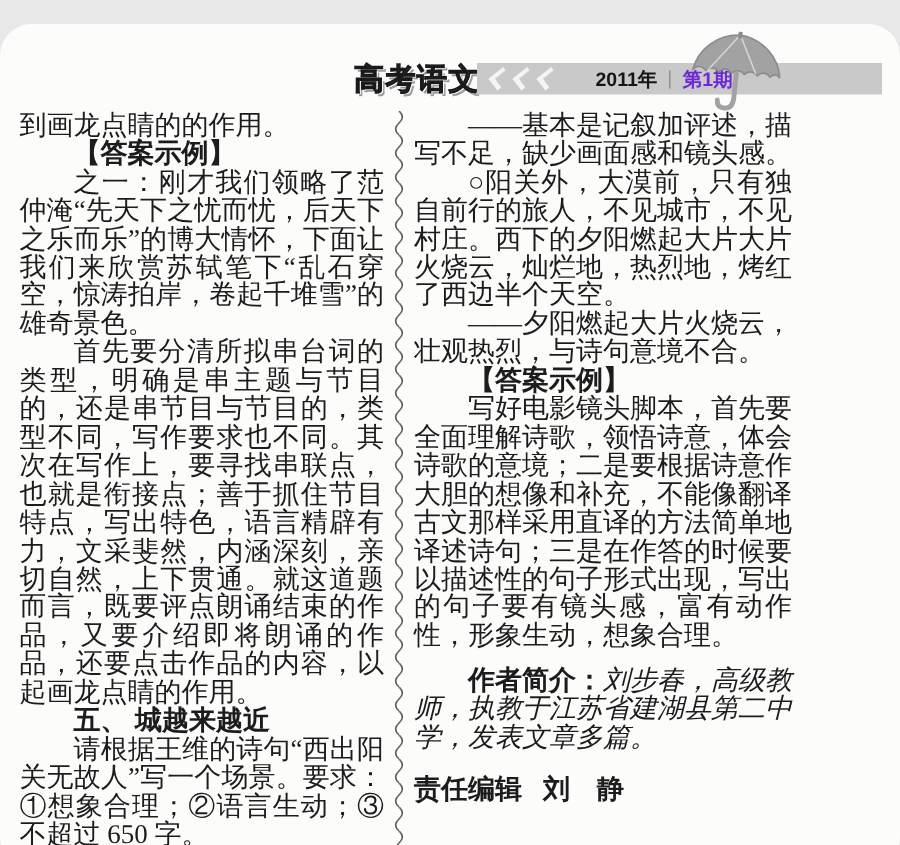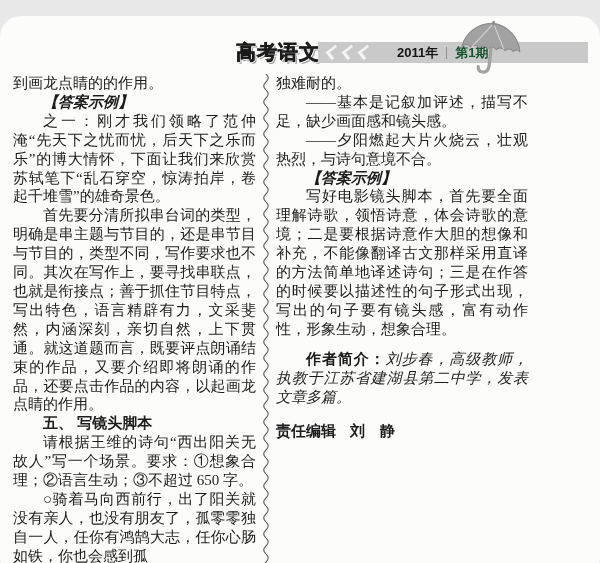--- a/index.html
+++ b/index.html
@@ -28,38 +28,37 @@
     transform:rotate(45deg);
   }
   .issue-year {
     margin-left:26px;
     font-family:"Liberation Sans","DejaVu Sans",sans-serif;
     font-weight:bold; font-size:13px; color:#151515;
   }
   .bar-sep { width:1px; height:12px; background:#8f8f8f; margin:0 8px; }
   .issue-no {
     font-family:"Liberation Sans","DejaVu Sans",sans-serif;
-    font-weight:bold; font-size:13px; color:#14532d;
+    font-weight:bold; font-size:13px; color:#6d28d9;
   }
   .umbrella { position:absolute; left:455px; top:4px; transform:rotate(6deg); }
 
   
   .col { position:absolute; top:58px; }
   .col-left  { left:13px;  width:243px; }
   .col-right { left:276px; width:252px; }
   .col p {
-    margin:0; font-size:15px; line-height:18.9px;
+    margin:0; font-size:18px; line-height:18.9px;
     text-align:justify; text-justify:inter-ideograph;
   }
   .para-flush { text-indent:0; }
   .para-body  { text-indent:2em; }
   .para-label {
     text-indent:2em; font-weight:bold;
     font-family:"Liberation Sans","DejaVu Sans",sans-serif;
-    font-style:italic;
   }
   .para-heading {
     text-indent:2em; font-weight:bold; font-size:14.5px;
     font-family:"Liberation Sans","DejaVu Sans",sans-serif;
   }
   .para-author { margin-top:11px !important; text-indent:2em; font-style:italic; }
   .author-label {
     font-style:normal; font-weight:bold;
     font-family:"Liberation Sans","DejaVu Sans",sans-serif;
   }
@@ -108,28 +107,28 @@
       </pattern>
     </defs>
     <rect width="8" height="492" fill="url(#wave)"></rect>
   </svg>
 
   <section class="col col-left">
     <p class="para-flush">到画龙点睛的的作用。</p>
     <p class="para-label">【答案示例】</p>
     <p class="para-body">之一：刚才我们领略了范仲淹“先天下之忧而忧，后天下之乐而乐”的博大情怀，下面让我们来欣赏苏轼笔下“乱石穿空，惊涛拍岸，卷起千堆雪”的雄奇景色。</p>
     <p class="para-body">首先要分清所拟串台词的类型，明确是串主题与节目的，还是串节目与节目的，类型不同，写作要求也不同。其次在写作上，要寻找串联点，也就是衔接点；善于抓住节目特点，写出特色，语言精辟有力，文采斐然，内涵深刻，亲切自然，上下贯通。就这道题而言，既要评点朗诵结束的作品，又要介绍即将朗诵的作品，还要点击作品的内容，以起画龙点睛的作用。</p>
-    <p class="para-heading">五、 写镜头脚本</p>
+    <p class="para-heading">五、 城越来越近</p>
     <p class="para-body">请根据王维的诗句“西出阳关无故人”写一个场景。要求：①想象合理；②语言生动；③不超过 650 字。</p>
     <p class="para-body">○骑着马向西前行，出了阳关就没有亲人，也没有朋友了，孤零零独自一人，任你有鸿鹄大志，任你心肠如铁，你也会感到孤</p>
   </section>
 
   <section class="col col-right">
-    <p class="para-flush">独难耐的。</p>
     <p class="para-body">——基本是记叙加评述，描写不足，缺少画面感和镜头感。</p>
+    <p class="para-body">○阳关外，大漠前，只有独自前行的旅人，不见城市，不见村庄。西下的夕阳燃起大片大片火烧云，灿烂地，热烈地，烤红了西边半个天空。</p>
     <p class="para-body">——夕阳燃起大片火烧云，壮观热烈，与诗句意境不合。</p>
     <p class="para-label">【答案示例】</p>
     <p class="para-body">写好电影镜头脚本，首先要全面理解诗歌，领悟诗意，体会诗歌的意境；二是要根据诗意作大胆的想像和补充，不能像翻译古文那样采用直译的方法简单地译述诗句；三是在作答的时候要以描述性的句子形式出现，写出的句子要有镜头感，富有动作性，形象生动，想象合理。</p>
 
     <p class="para-author">
       <span class="author-label">作者简介：</span><span>刘步春，高级教师，执教于江苏省建湖县第二中学，发表文章多篇。</span>
     </p>
 
     <p class="para-editor">
       <span>责任编辑</span><span class="editor-name">刘　静</span>

